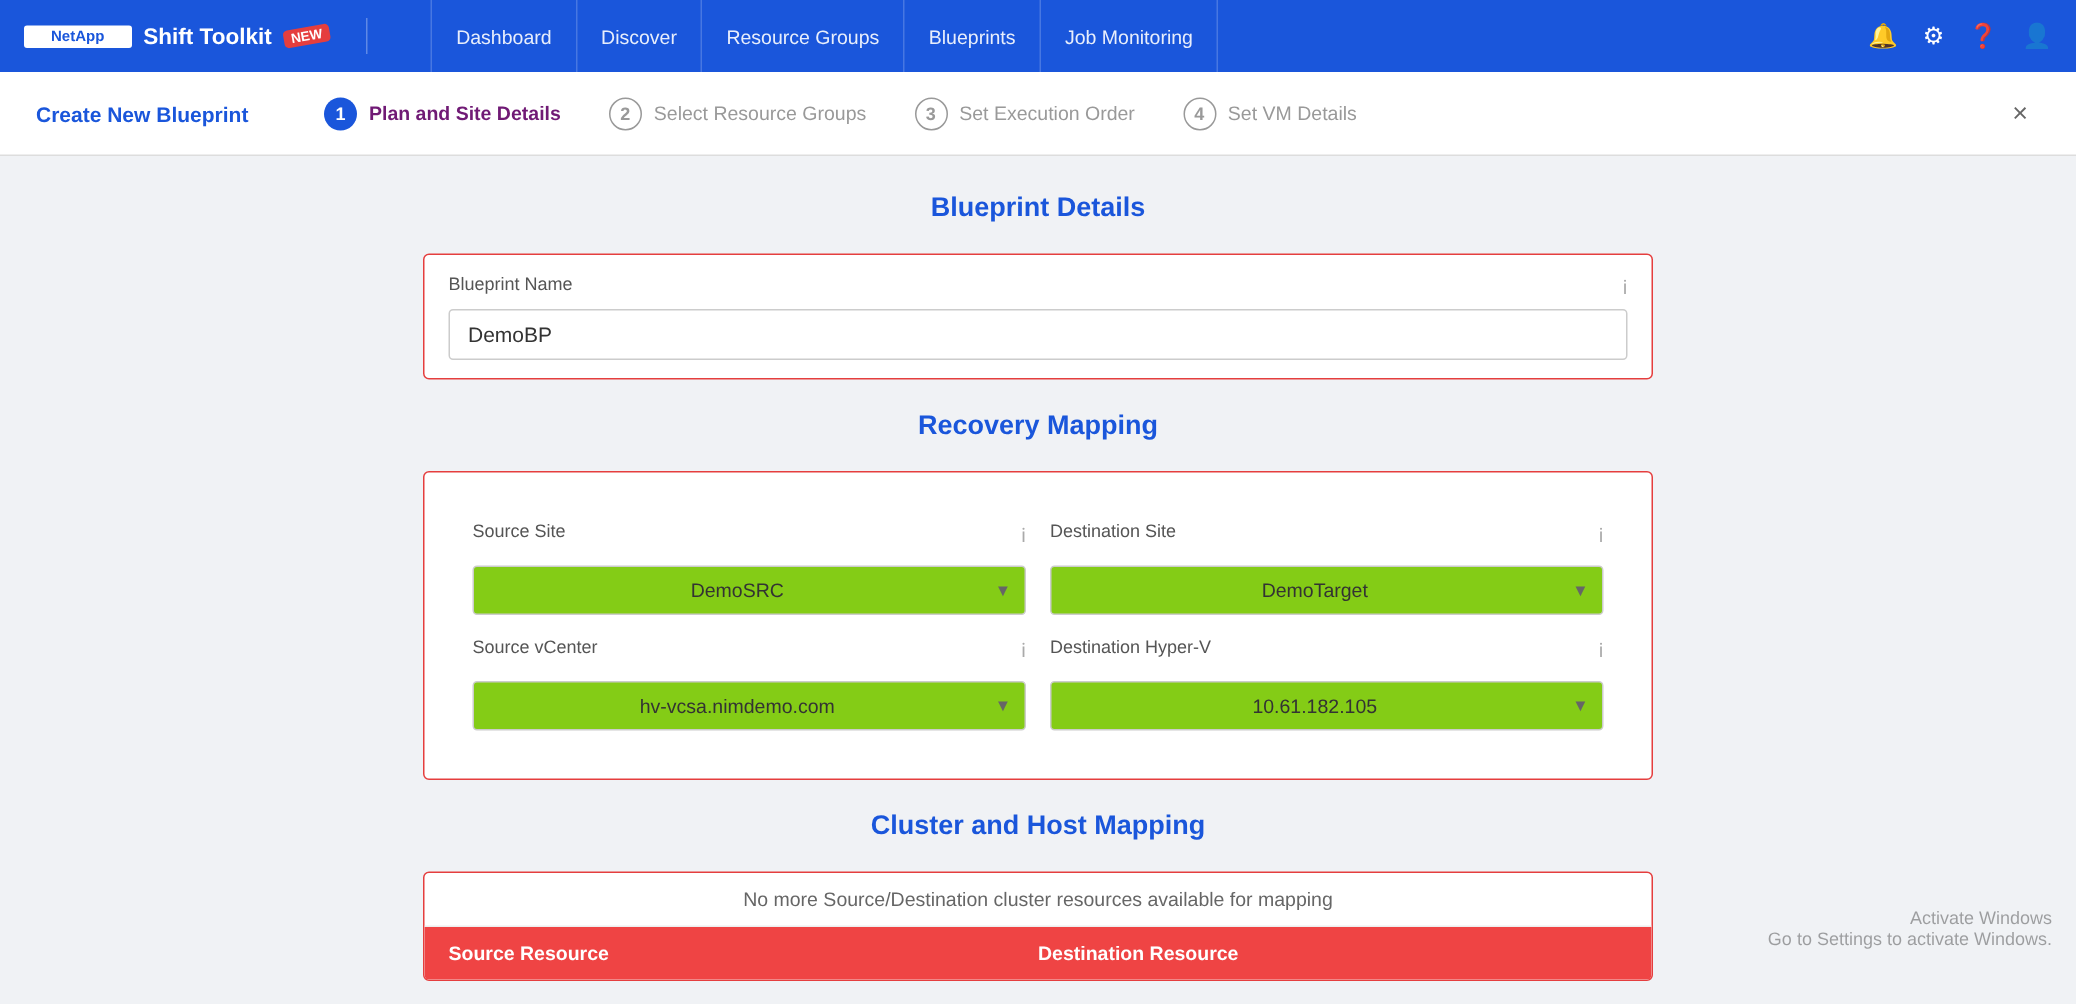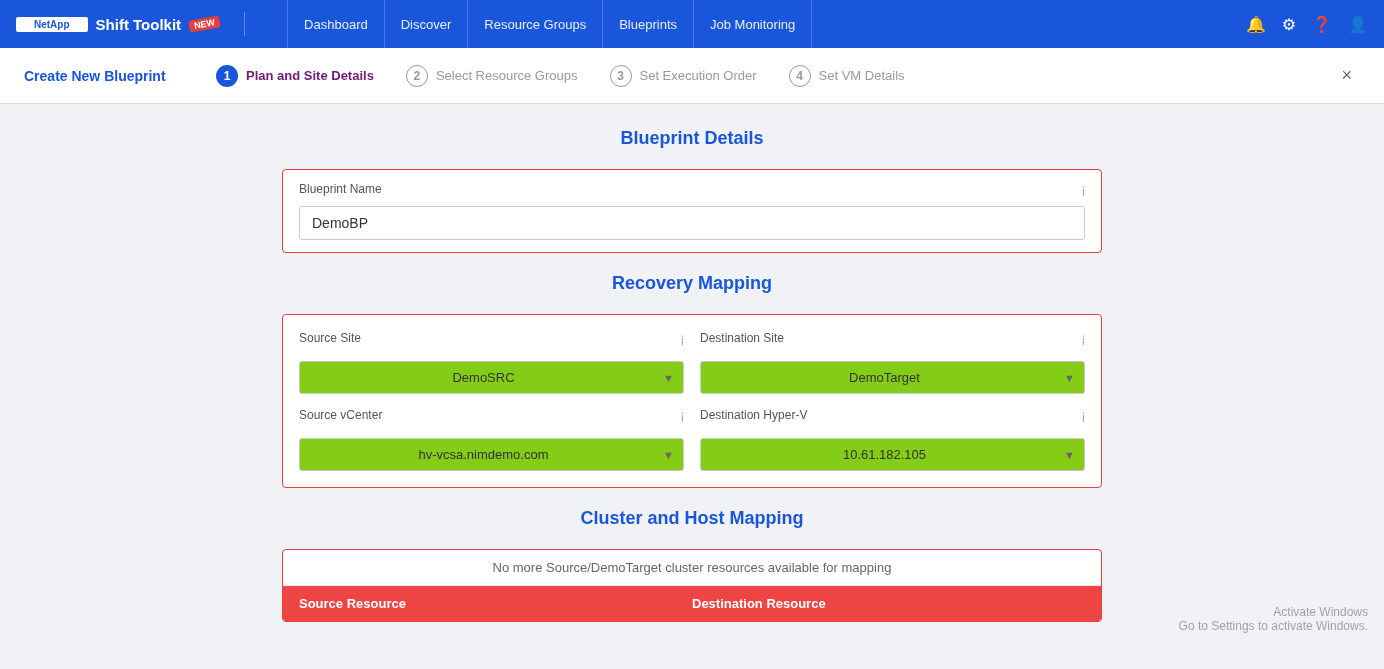--- a/index.html
+++ b/index.html
@@ -189,21 +189,21 @@
       padding: 8px 12px;
       font-size: 14px;
       color: #333;
       outline: none;
     }
 
     
     .recovery-box {
       border: 1.5px solid #e53e3e;
       border-radius: 4px;
-      padding: 16px;
+      padding: 32px;
       background: white;
       margin-bottom: 20px;
     }
     .grid-2 {
       display: grid;
       grid-template-columns: 1fr 1fr;
       gap: 16px;
     }
     .field-group { display: flex; flex-direction: column; gap: 6px; }
     .select-wrapper {
@@ -408,21 +408,21 @@
             </select>
             <span class="select-arrow">▼</span>
           </div>
         </div>
       </div>
     </div>
 
     <h2 class="section-title">Cluster and Host Mapping</h2>
 
     <div class="cluster-box">
-      <div class="cluster-notice">No more Source/DemoTarget cluster resources available for mapping</div>
+      <div class="cluster-notice">No more Source/Destination cluster resources available for mapping</div>
       <div class="cluster-table-header">
         <span class="cluster-col-header">Source Resource</span>
         <span class="cluster-col-header">Destination Resource</span>
       </div>
     </div>
 
   </div>
 </div>
 
 <div class="activate-windows">

